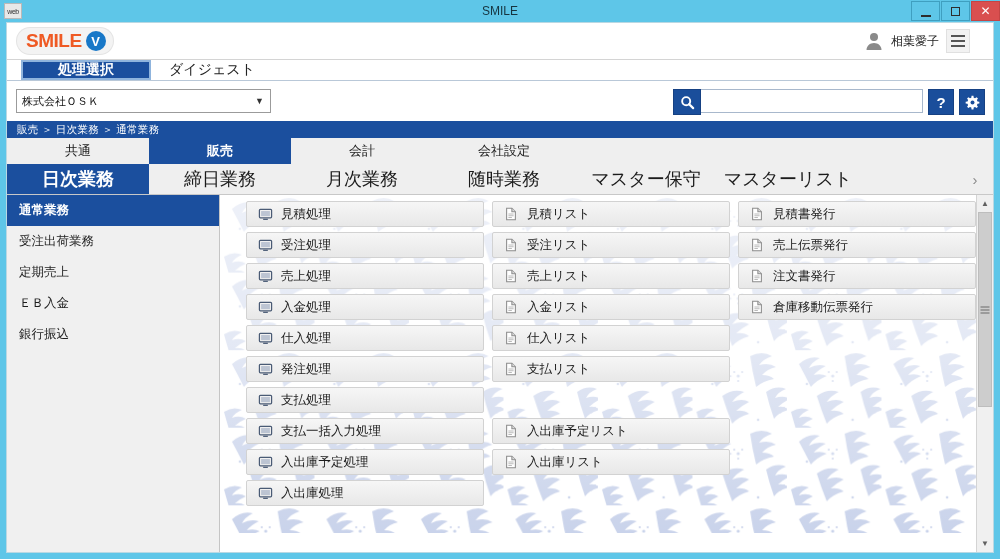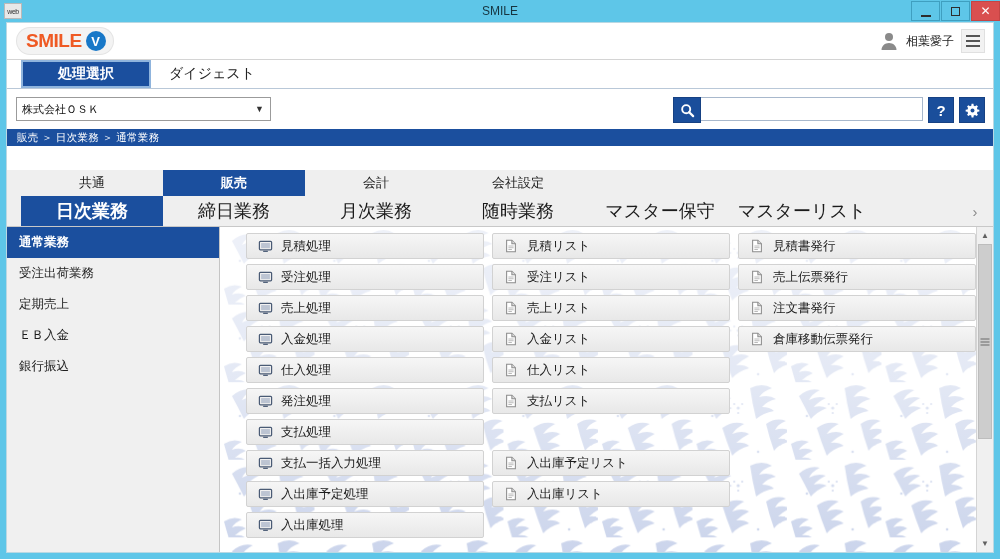--- a/index.html
+++ b/index.html
@@ -96,39 +96,39 @@
   }
   .logo-badge {
     width: 20px; height: 20px;
     border-radius: 50%;
     background: #1878c8;
     margin-left: 4px;
     display: flex; align-items: center; justify-content: center;
     color: #fff; font-weight: bold; font-size: 13px; line-height: 1;
   }
   .brand-right {
-    position: absolute; right: 8px; top: 0;
+    position: absolute; right: 23px; top: 0;
     height: 36px;
     display: flex; align-items: center; gap: 7px;
   }
   .avatar-ic { width: 20px; height: 20px; }
   .username { font-size: 12px; color: #222; }
   .hamburger {
     width: 24px; height: 24px;
     background: #f2f2f2;
     border: 1px solid #e0e0e0;
     display: flex; flex-direction: column;
     align-items: center; justify-content: center; gap: 3px;
     cursor: pointer;
   }
   .hamburger span { display: block; width: 14px; height: 2px; background: #555; }
 
   
   .toprow {
-    height: 30px;
+    height: 22px;
     border-top: 1px solid #d4d4d4;
     border-bottom: 1px solid #b9c8d8;
     display: flex; align-items: stretch;
     background: #ffffff;
     padding-left: 14px;
   }
   .toptab {
     display: flex; align-items: center; justify-content: center;
     font-size: 14px;
     color: #222;
@@ -206,22 +206,20 @@
     font-size: 10.5px;
     display: flex; align-items: center;
     padding-left: 10px;
     letter-spacing: 0.3px;
   }
 
   
   .tabs-wrap {
     background: #efefef;
     border-bottom: 1px solid #c8c8c8;
-    padding-left: 14px;
-    margin-top: 24px;
   }
   .tabrow {
     display: flex; align-items: stretch;
     height: 26px;
     position: relative;
   }
   .tabrow.row2 { height: 30px; }
   .tab {
     display: flex; align-items: center; justify-content: center;
     font-size: 13px;

